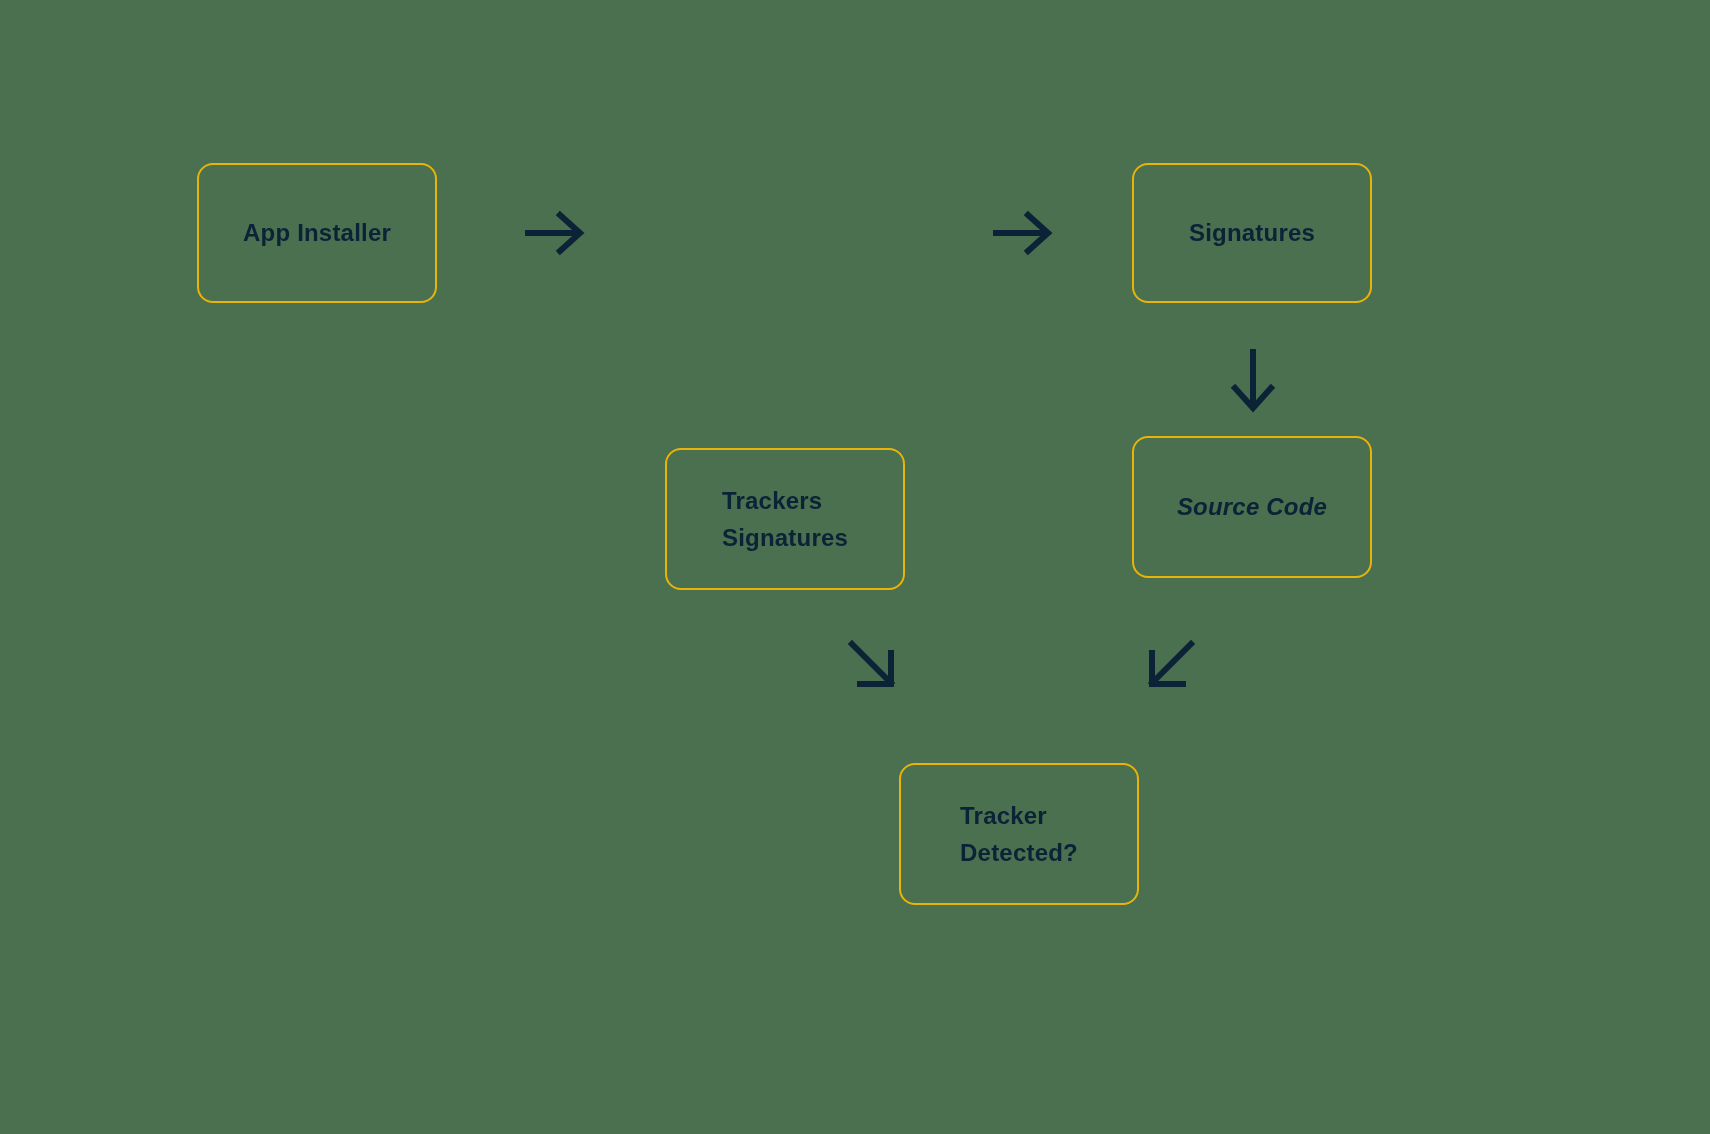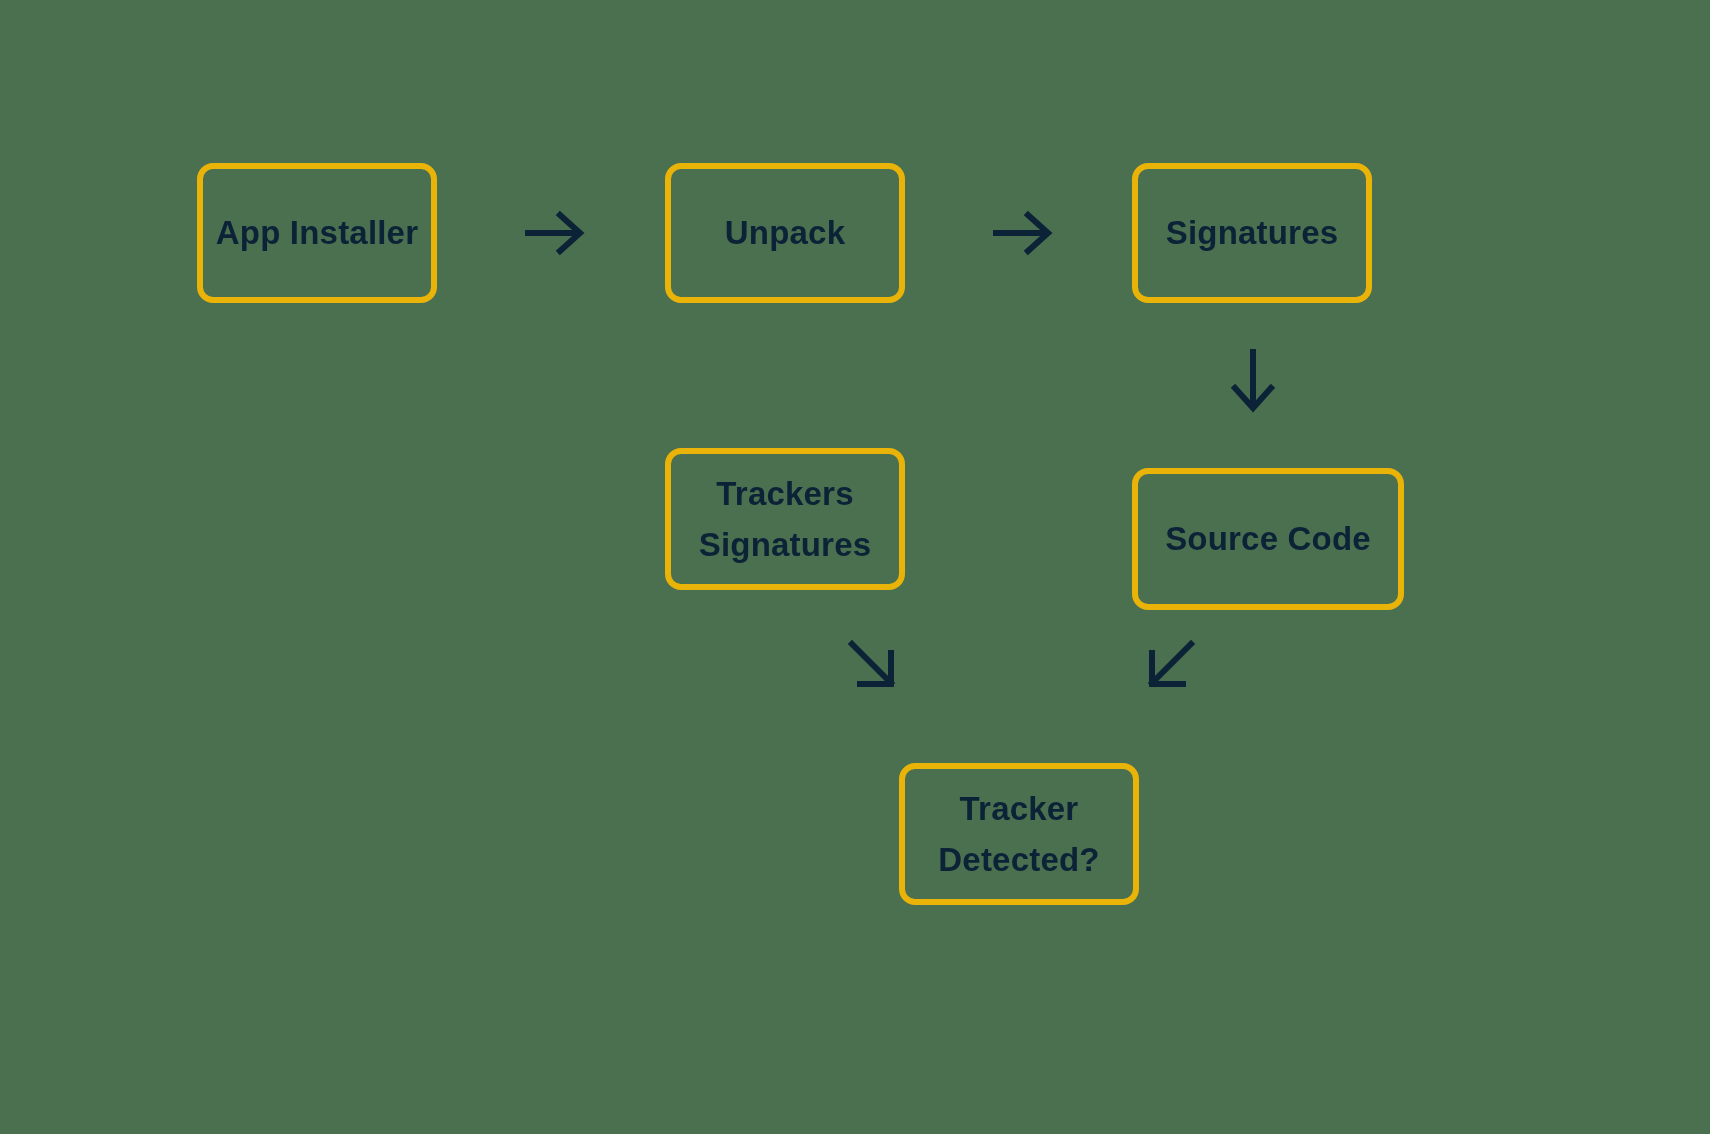--- a/index.html
+++ b/index.html
@@ -15,45 +15,45 @@
     overflow: hidden;
   }
   #diagram-root {
     position: relative;
     width: 1710px;
     height: 1134px;
   }
   .node {
     position: absolute;
     box-sizing: border-box;
-    border: 6px solid #eab308;
+    border: 2px solid #eab308;
     border-radius: 16px;
     display: flex;
     align-items: center;
     justify-content: center;
-    text-align: center;
+    text-align: left;
     color: #0c2236;
     font-weight: bold;
-    font-size: 33px;
+    font-size: 24px;
     line-height: 1.55;
     letter-spacing: 0.2px;
     padding: 4px 10px;
     background: transparent;
   }
   .node-label {
     display: block;
     white-space: pre-line;
   }
   
   #node-app-installer { left: 197px;  top: 163px; width: 240px; height: 140px; }
   #node-unpack        { left: 665px;  top: 163px; width: 240px; height: 140px; }
   #node-disassemble   { left: 1132px; top: 163px; width: 240px; height: 140px; }
   
   #node-trackers-signatures { left: 665px;  top: 448px; width: 240px; height: 142px; }
-  #node-source-code         { left: 1132px; top: 468px; width: 272px; height: 142px; }
+  #node-source-code         { left: 1132px; top: 436px; width: 240px; height: 142px; font-style: italic; }
   
   #node-tracker-detected    { left: 899px;  top: 733px; width: 240px; height: 142px; margin-top: 30px; }
 
   .arrow {
     position: absolute;
     color: #0c2236;
     display: block;
   }
   .arrow svg { display: block; }
 
@@ -65,23 +65,20 @@
 </style>
 </head>
 <body>
 
 <div id="diagram-root">
 
   <div class="node" id="node-app-installer">
     <span class="node-label">App Installer</span>
   </div>
 
-  <div class="node" id="node-unpack">
-    <span class="node-label">Unpack</span>
-  </div>
 
   <div class="node" id="node-disassemble">
     <span class="node-label">Signatures</span>
   </div>
 
   <div class="node" id="node-trackers-signatures">
     <span class="node-label">Trackers
 Signatures</span>
   </div>
 

